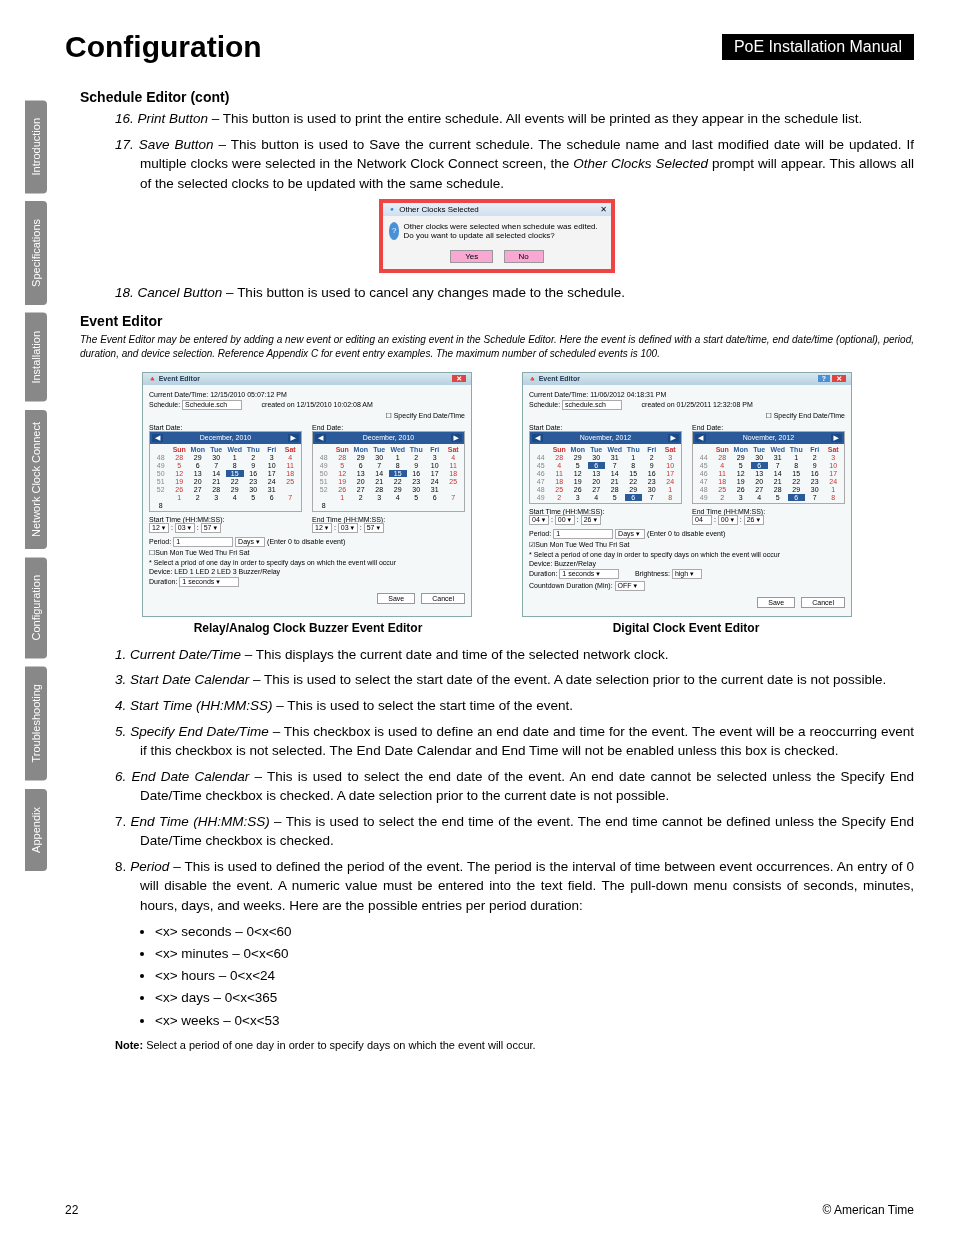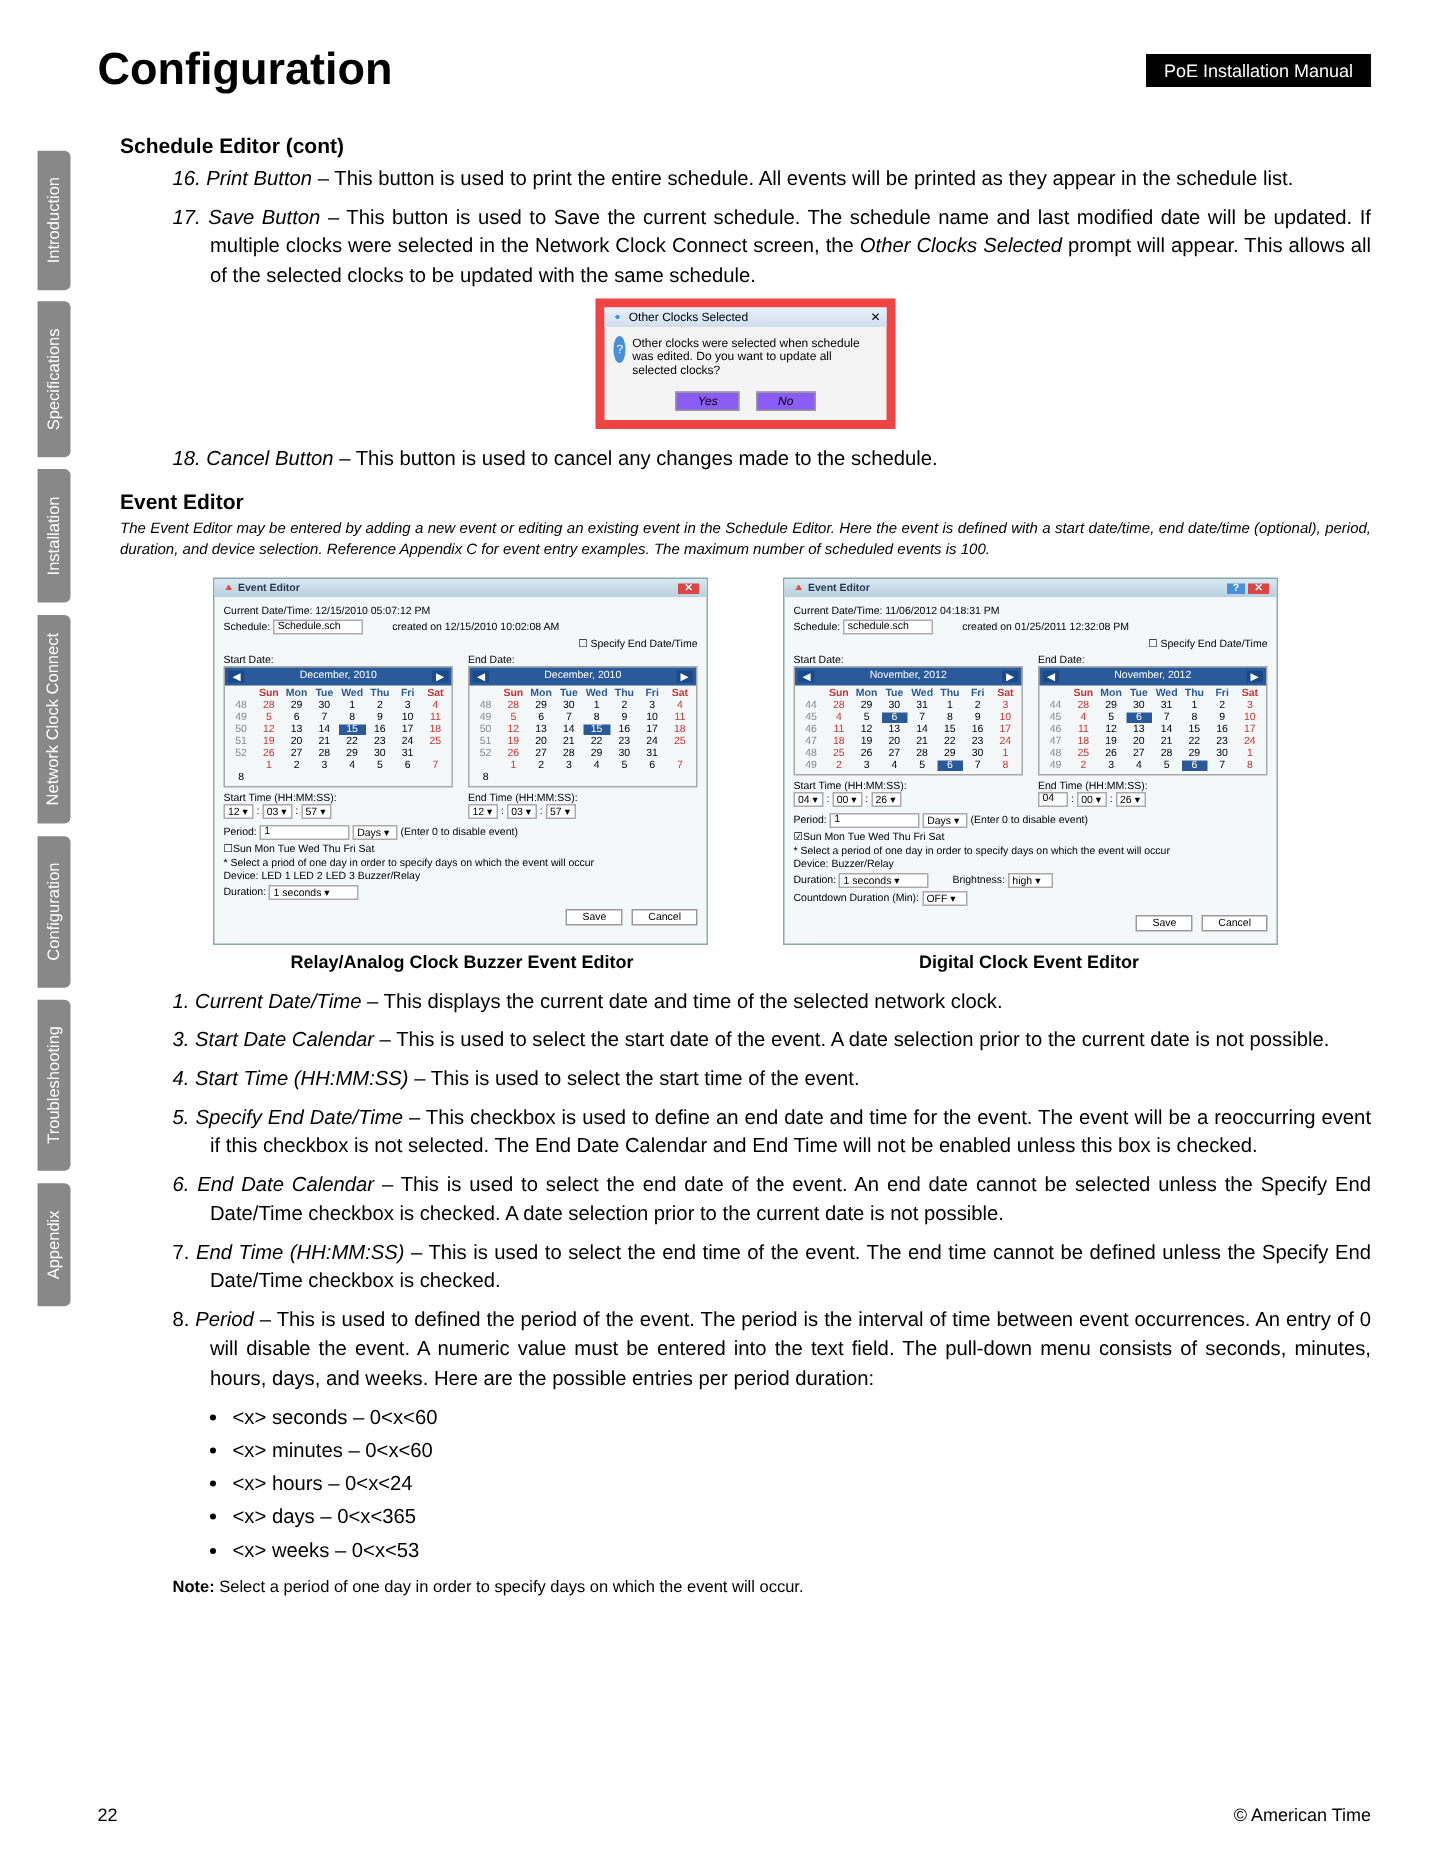--- a/index.html
+++ b/index.html
@@ -18,21 +18,21 @@
     margin-bottom: 25px;
   }
   .page-title {
     font-size: 30px;
     font-weight: 900;
     font-family: Arial, sans-serif;
   }
   .manual-badge {
     background: #000;
     color: #fff;
-    font-size: 12px;
+    font-size: 16px;
     padding: 4px 12px;
   }
   
   .side-tabs {
     position: absolute;
     left: 25px;
     top: 100px;
   }
   .side-tab {
     writing-mode: vertical-rl;
@@ -64,44 +64,43 @@
     font-size: 13.5px;
     line-height: 1.45;
     margin-bottom: 6px;
     text-align: justify;
   }
   .numbered-item .num { font-style: italic; }
   .numbered-item .lbl { font-style: italic; }
   .hanging { padding-left: 25px; text-indent: -25px; }
 
   .dialog-img {
-    width: 200px;
+    width: 236px;
     margin: 6px auto 10px auto;
-    border: 6px solid #ef4444;
+    border: 4px solid #ef4444;
     font-size: 8px;
     background: #f4f4f4;
   }
   .dialog-title {
     background: linear-gradient(#e8f0fa,#d0dff0);
     padding: 2px 4px;
     display: flex;
     justify-content: space-between;
   }
   .dialog-body { padding: 6px; display: flex; gap: 4px; }
   .dialog-q {
     width: 18px; height: 18px; border-radius: 50%;
     background: #4a90d9; color: #fff; text-align: center;
     line-height: 18px;
   }
   .dialog-btns { text-align: center; padding: 4px 0 6px 0; }
   .dialog-btns span {
     display: inline-block; border: 1px solid #999;
-    background: #8b5cf6; padding: 1px 14px; margin: 0 4px;
+    background: #f9a8d4; padding: 1px 14px; margin: 0 4px;
     font-size: 8px;
-    font-style: italic;
   }
 
   .body-text {
     font-size: 10px;
     line-height: 1.45;
     margin-bottom: 8px;
     text-align: justify;
     font-style: italic;
   }
 

